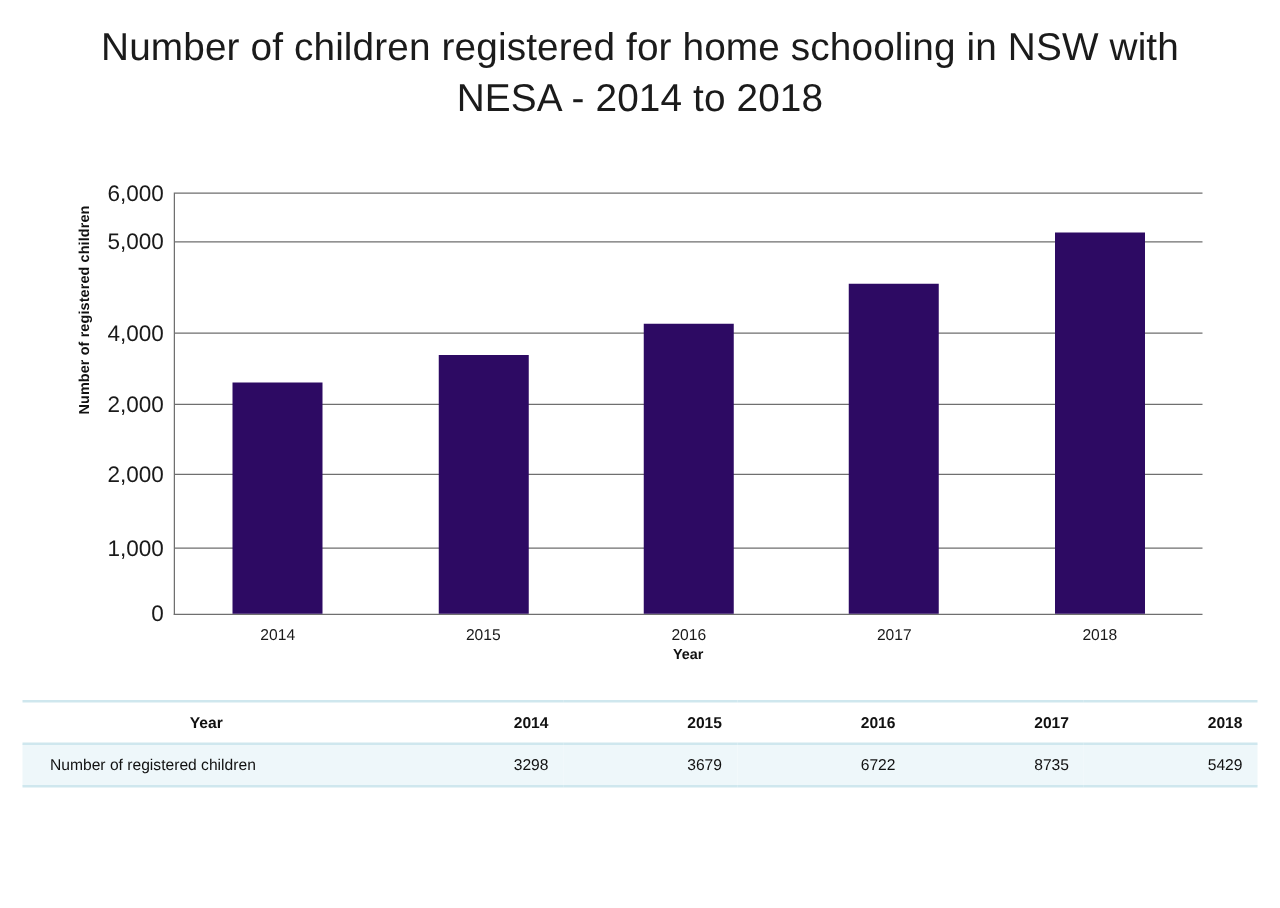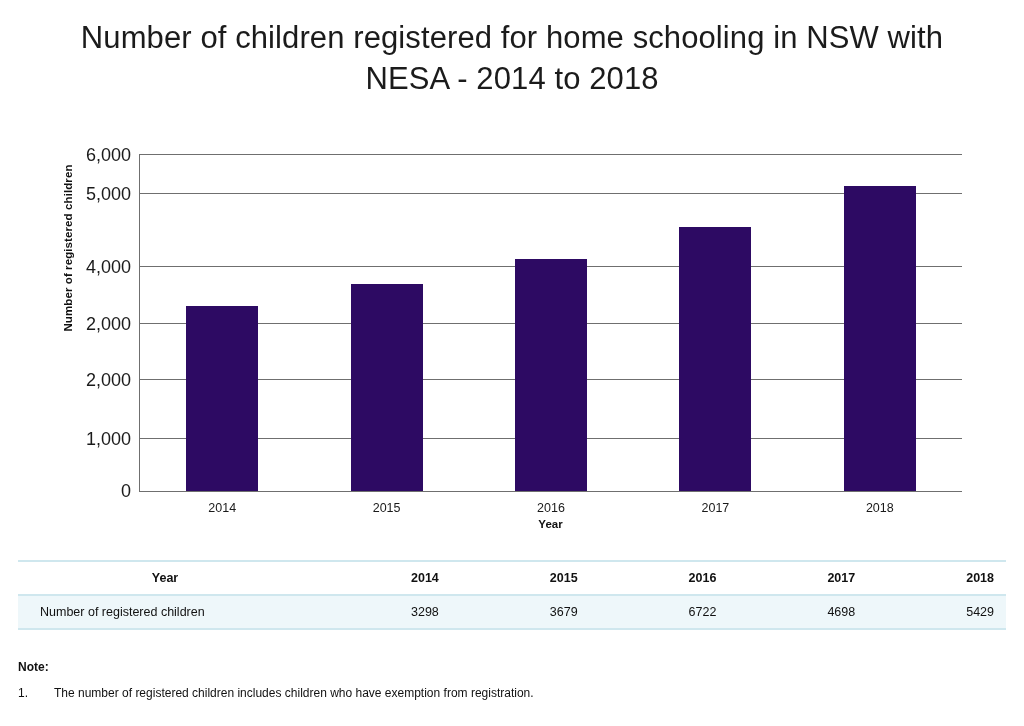--- a/index.html
+++ b/index.html
@@ -261,28 +261,21 @@
           <th>2017</th>
           <th>2018</th>
         </tr>
       </thead>
       <tbody>
         <tr>
           <td>Number of registered children</td>
           <td>3298</td>
           <td>3679</td>
           <td>6722</td>
-          <td>4698</td>
+          <td>8735</td>
           <td>5429</td>
         </tr>
       </tbody>
     </table>
   </div>
 
-  <div class="notes">
-    <div class="notes-heading">Note:</div>
-    <div class="note-row">
-      <div class="note-num">1.</div>
-      <div class="note-text">The number of registered children includes children who have exemption from registration.</div>
-    </div>
-  </div>
 
 </div>
 
 </body></html>

